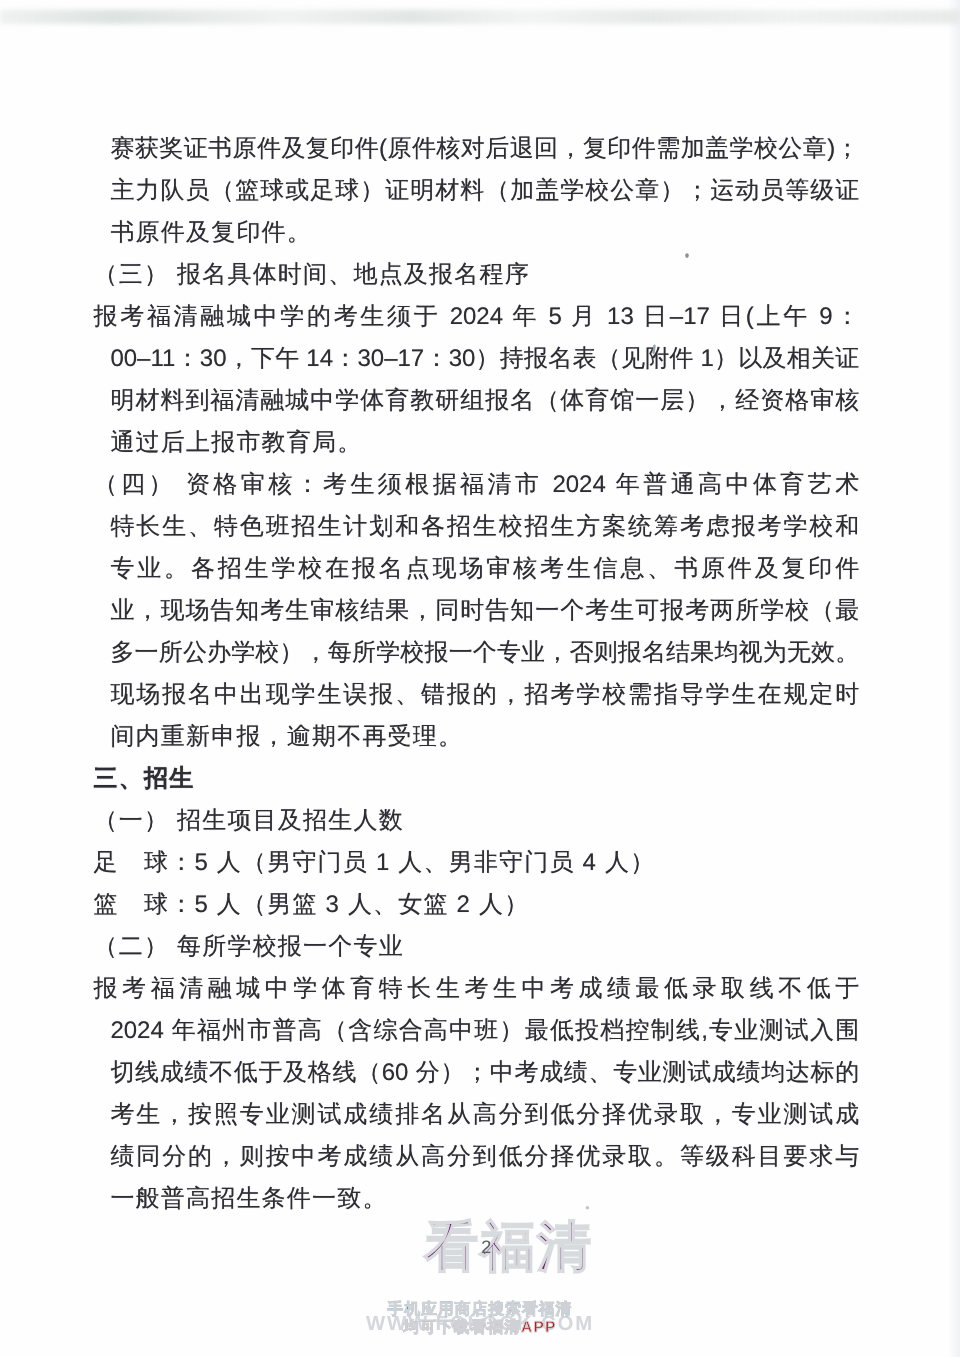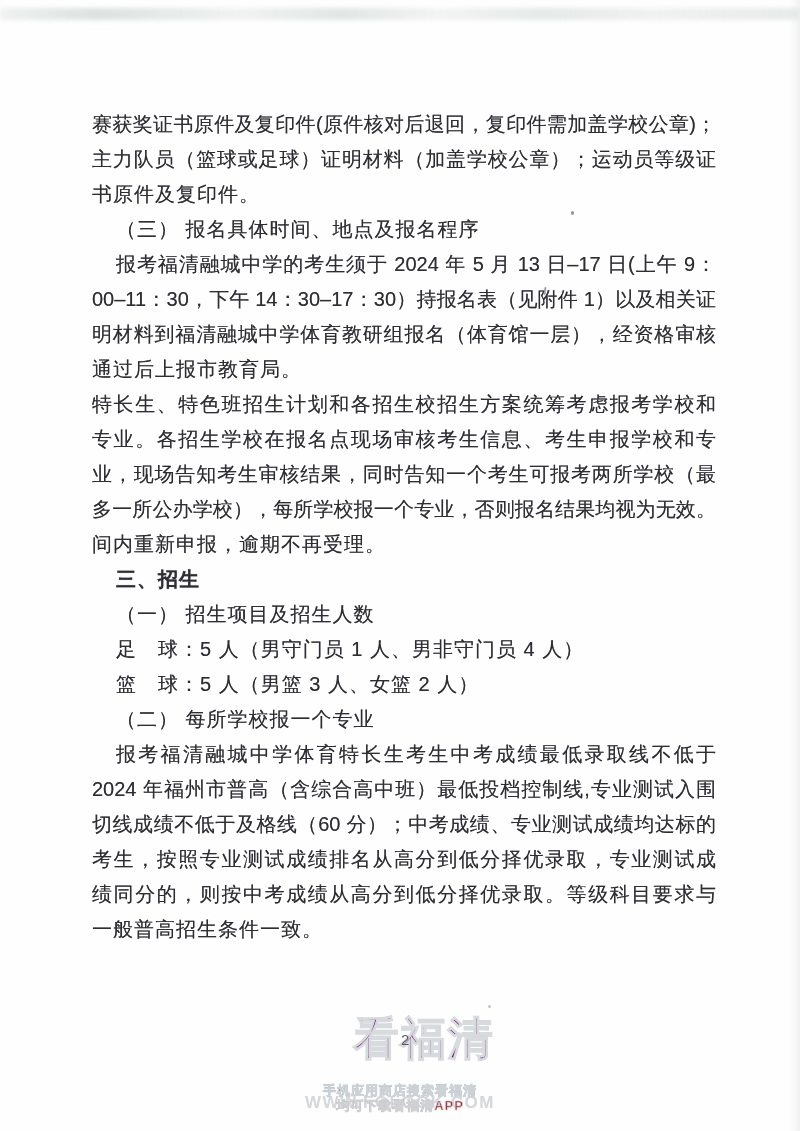--- a/index.html
+++ b/index.html
@@ -32,21 +32,21 @@
     text-shadow:0 0 0.6px rgba(40,40,50,.55);
   }
   .ln.j {
     white-space:normal;
     letter-spacing:0;
     text-align:justify;
     text-justify:distribute;
     text-justify:inter-character;
     text-align-last:justify;
   }
-  .ln.in { padding-left:116px; }
+  .ln.in { padding-left:78px; }
   .ln.b  { font-weight:bold; text-shadow:0 0 0.8px rgba(30,30,40,.6); }
 
   
   .wm { position:absolute; left:0; width:800px; text-align:center; pointer-events:none; }
   .wm-brand {
     top:1014px; font-size:45px; line-height:50px; font-weight:bold;
     letter-spacing:2px; color:#701a75;padding-left:24px;
     -webkit-text-stroke:1.3px #d8dbde;
   }
   .wm-url {
@@ -89,24 +89,26 @@
 
   <div class="doc">
     <div class="ln j">赛获奖证书原件及复印件(原件核对后退回，复印件需加盖学校公章)；</div>
     <div class="ln j">主力队员（篮球或足球）证明材料（加盖学校公章）；运动员等级证</div>
     <div class="ln">书原件及复印件。</div>
     <div class="ln in">（三） 报名具体时间、地点及报名程序</div>
     <div class="ln in j">报考福清融城中学的考生须于 2024 年 5 月 13 日–17 日(上午 9：</div>
     <div class="ln j">00–11：30，下午 14：30–17：30）持报名表（见附件 1）以及相关证</div>
     <div class="ln j">明材料到福清融城中学体育教研组报名（体育馆一层），经资格审核</div>
     <div class="ln">通过后上报市教育局。</div>
+    <div class="ln in j">（四） 资格审核：考生须根据福清市 2024 年普通高中体育艺术</div>
     <div class="ln j">特长生、特色班招生计划和各招生校招生方案统筹考虑报考学校和</div>
-    <div class="ln j">专业。各招生学校在报名点现场审核考生信息、考生申报学校和专</div>
+    <div class="ln j">专业。各招生学校在报名点现场审核考生信息、书原件及复印件</div>
     <div class="ln j">业，现场告知考生审核结果，同时告知一个考生可报考两所学校（最</div>
     <div class="ln j">多一所公办学校），每所学校报一个专业，否则报名结果均视为无效。</div>
+    <div class="ln j">现场报名中出现学生误报、错报的，招考学校需指导学生在规定时</div>
     <div class="ln">间内重新申报，逾期不再受理。</div>
     <div class="ln in b">三、招生</div>
     <div class="ln in">（一） 招生项目及招生人数</div>
     <div class="ln in">足　球：5 人（男守门员 1 人、男非守门员 4 人）</div>
     <div class="ln in">篮　球：5 人（男篮 3 人、女篮 2 人）</div>
     <div class="ln in">（二） 每所学校报一个专业</div>
     <div class="ln in j">报考福清融城中学体育特长生考生中考成绩最低录取线不低于</div>
     <div class="ln j">2024 年福州市普高（含综合高中班）最低投档控制线,专业测试入围</div>
     <div class="ln j">切线成绩不低于及格线（60 分）；中考成绩、专业测试成绩均达标的</div>
     <div class="ln j">考生，按照专业测试成绩排名从高分到低分择优录取，专业测试成</div>

